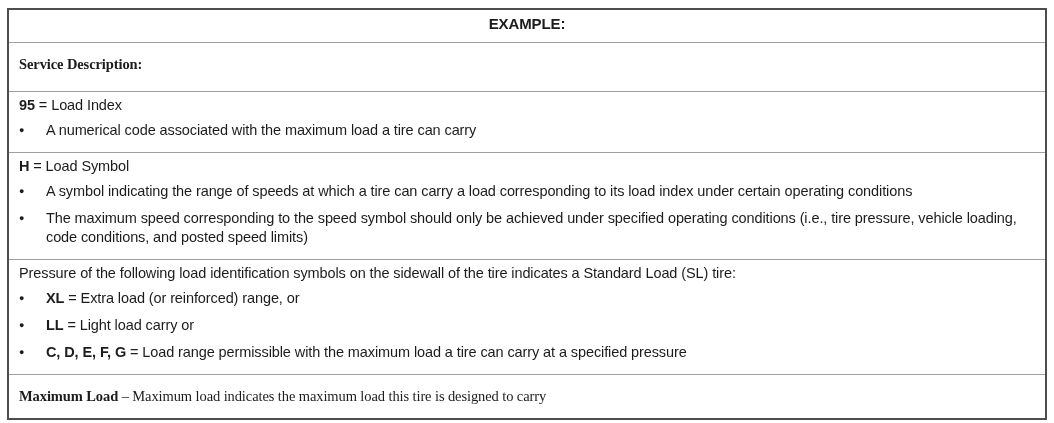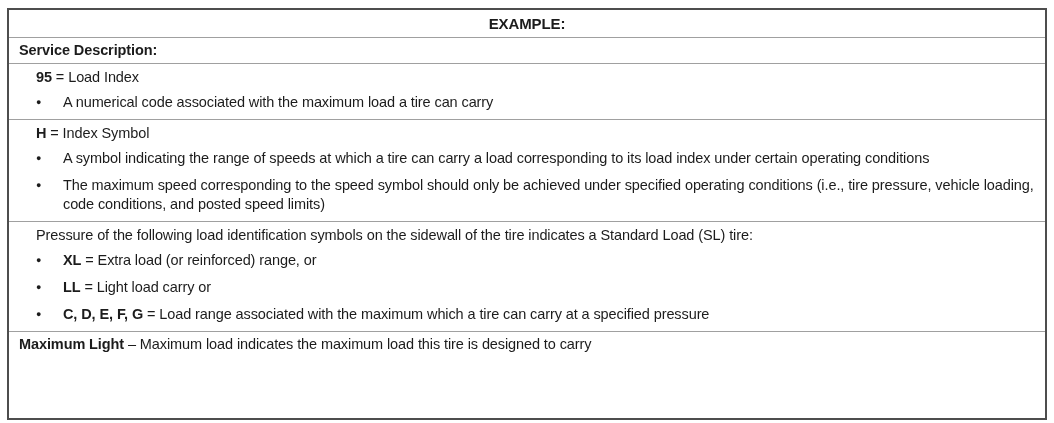--- a/index.html
+++ b/index.html
@@ -21,37 +21,37 @@
     box-sizing: border-box;
   }
   .tire-table {
     box-sizing: border-box;
     width: 100%;
     height: 100%;
     border: 2px solid #4d4d4d;
     background: #ffffff;
     display: flex;
     flex-direction: column;
-    justify-content: flex-start;
+    justify-content: space-between;
     font-size: 14.5px;
     letter-spacing: -0.1px;
   }
   .row {
     flex-shrink: 0;
     border-top: 1px solid #a0a0a0;
-    padding: 4px 10px 7px 27px;
+    padding: 4px 10px 7px 10px;
   }
   .row:first-child { border-top: none; }
   .title-row {
     text-align: center;
     font-weight: bold;
     font-size: 15px;
     padding: 5px 10px;
   }
-  .single-row { padding: 3px 10px; }
+  .single-row { padding: 12px 10px; font-family: Liberation Serif, serif; }
   .ln {
     line-height: 19px;
   }
   .ln + .ln { margin-top: 5px; }
   .ln + .bullet-ln { margin-top: 6px; }
   .bullet-ln + .bullet-ln { margin-top: 8px; }
   .bullet-ln { display: flex; align-items: flex-start; }
   .bullet-ic {
     flex: 0 0 27px;
     width: 27px;
@@ -82,21 +82,21 @@
         <span class="b">95</span><span> = Load Index</span>
       </div>
       <div class="ln bullet-ln">
         <span class="bullet-ic">●</span>
         <span class="bullet-text">A numerical code associated with the maximum load a tire can carry</span>
       </div>
     </div>
 
     <div class="row">
       <div class="ln">
-        <span class="b">H</span><span> = Index Symbol</span>
+        <span class="b">H</span><span> = Load Symbol</span>
       </div>
       <div class="ln bullet-ln">
         <span class="bullet-ic">●</span>
         <span class="bullet-text">A symbol indicating the range of speeds at which a tire can carry a load corresponding to its load index under certain operating conditions</span>
       </div>
       <div class="ln bullet-ln">
         <span class="bullet-ic">●</span>
         <span class="bullet-text">The maximum speed corresponding to the speed symbol should only be achieved under specified operating conditions (i.e., tire pressure, vehicle loading, code conditions, and posted speed limits)</span>
       </div>
     </div>
@@ -108,25 +108,25 @@
       <div class="ln bullet-ln">
         <span class="bullet-ic">●</span>
         <span class="bullet-text"><span class="b">XL</span><span> = Extra load (or reinforced) range, or</span></span>
       </div>
       <div class="ln bullet-ln">
         <span class="bullet-ic">●</span>
         <span class="bullet-text"><span class="b">LL</span><span> = Light load carry or</span></span>
       </div>
       <div class="ln bullet-ln">
         <span class="bullet-ic">●</span>
-        <span class="bullet-text"><span class="b">C, D, E, F, G</span><span> = Load range associated with the maximum which a tire can carry at a specified pressure</span></span>
+        <span class="bullet-text"><span class="b">C, D, E, F, G</span><span> = Load range permissible with the maximum load a tire can carry at a specified pressure</span></span>
       </div>
     </div>
 
     <div class="row single-row">
       <div class="ln">
-        <span class="b">Maximum Light</span><span> – Maximum load indicates the maximum load this tire is designed to carry</span>
+        <span class="b">Maximum Load</span><span> – Maximum load indicates the maximum load this tire is designed to carry</span>
       </div>
     </div>
 
 
   </div>
 </div>
 
 </body></html>

